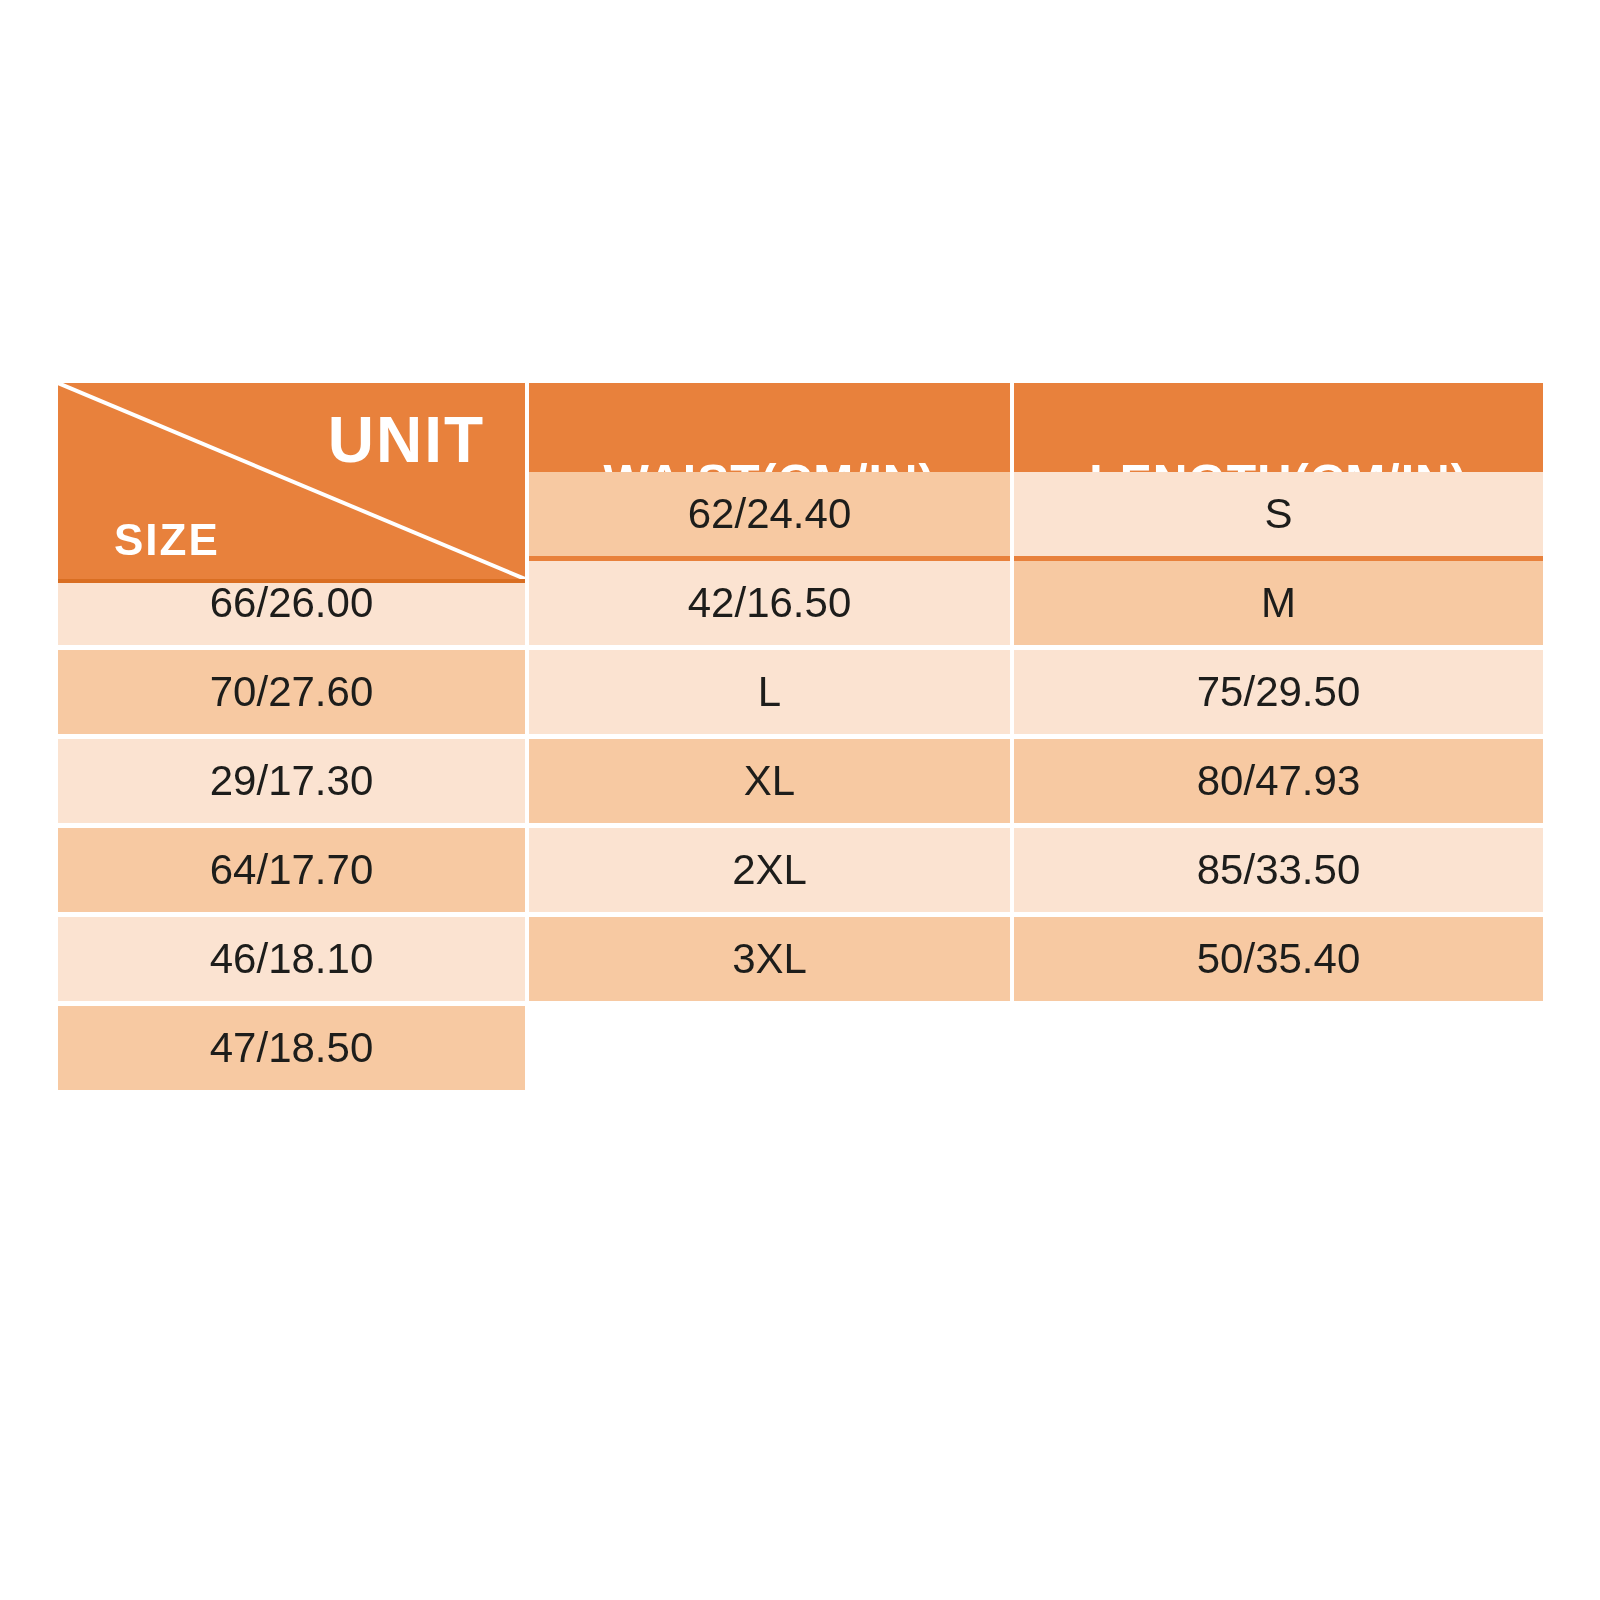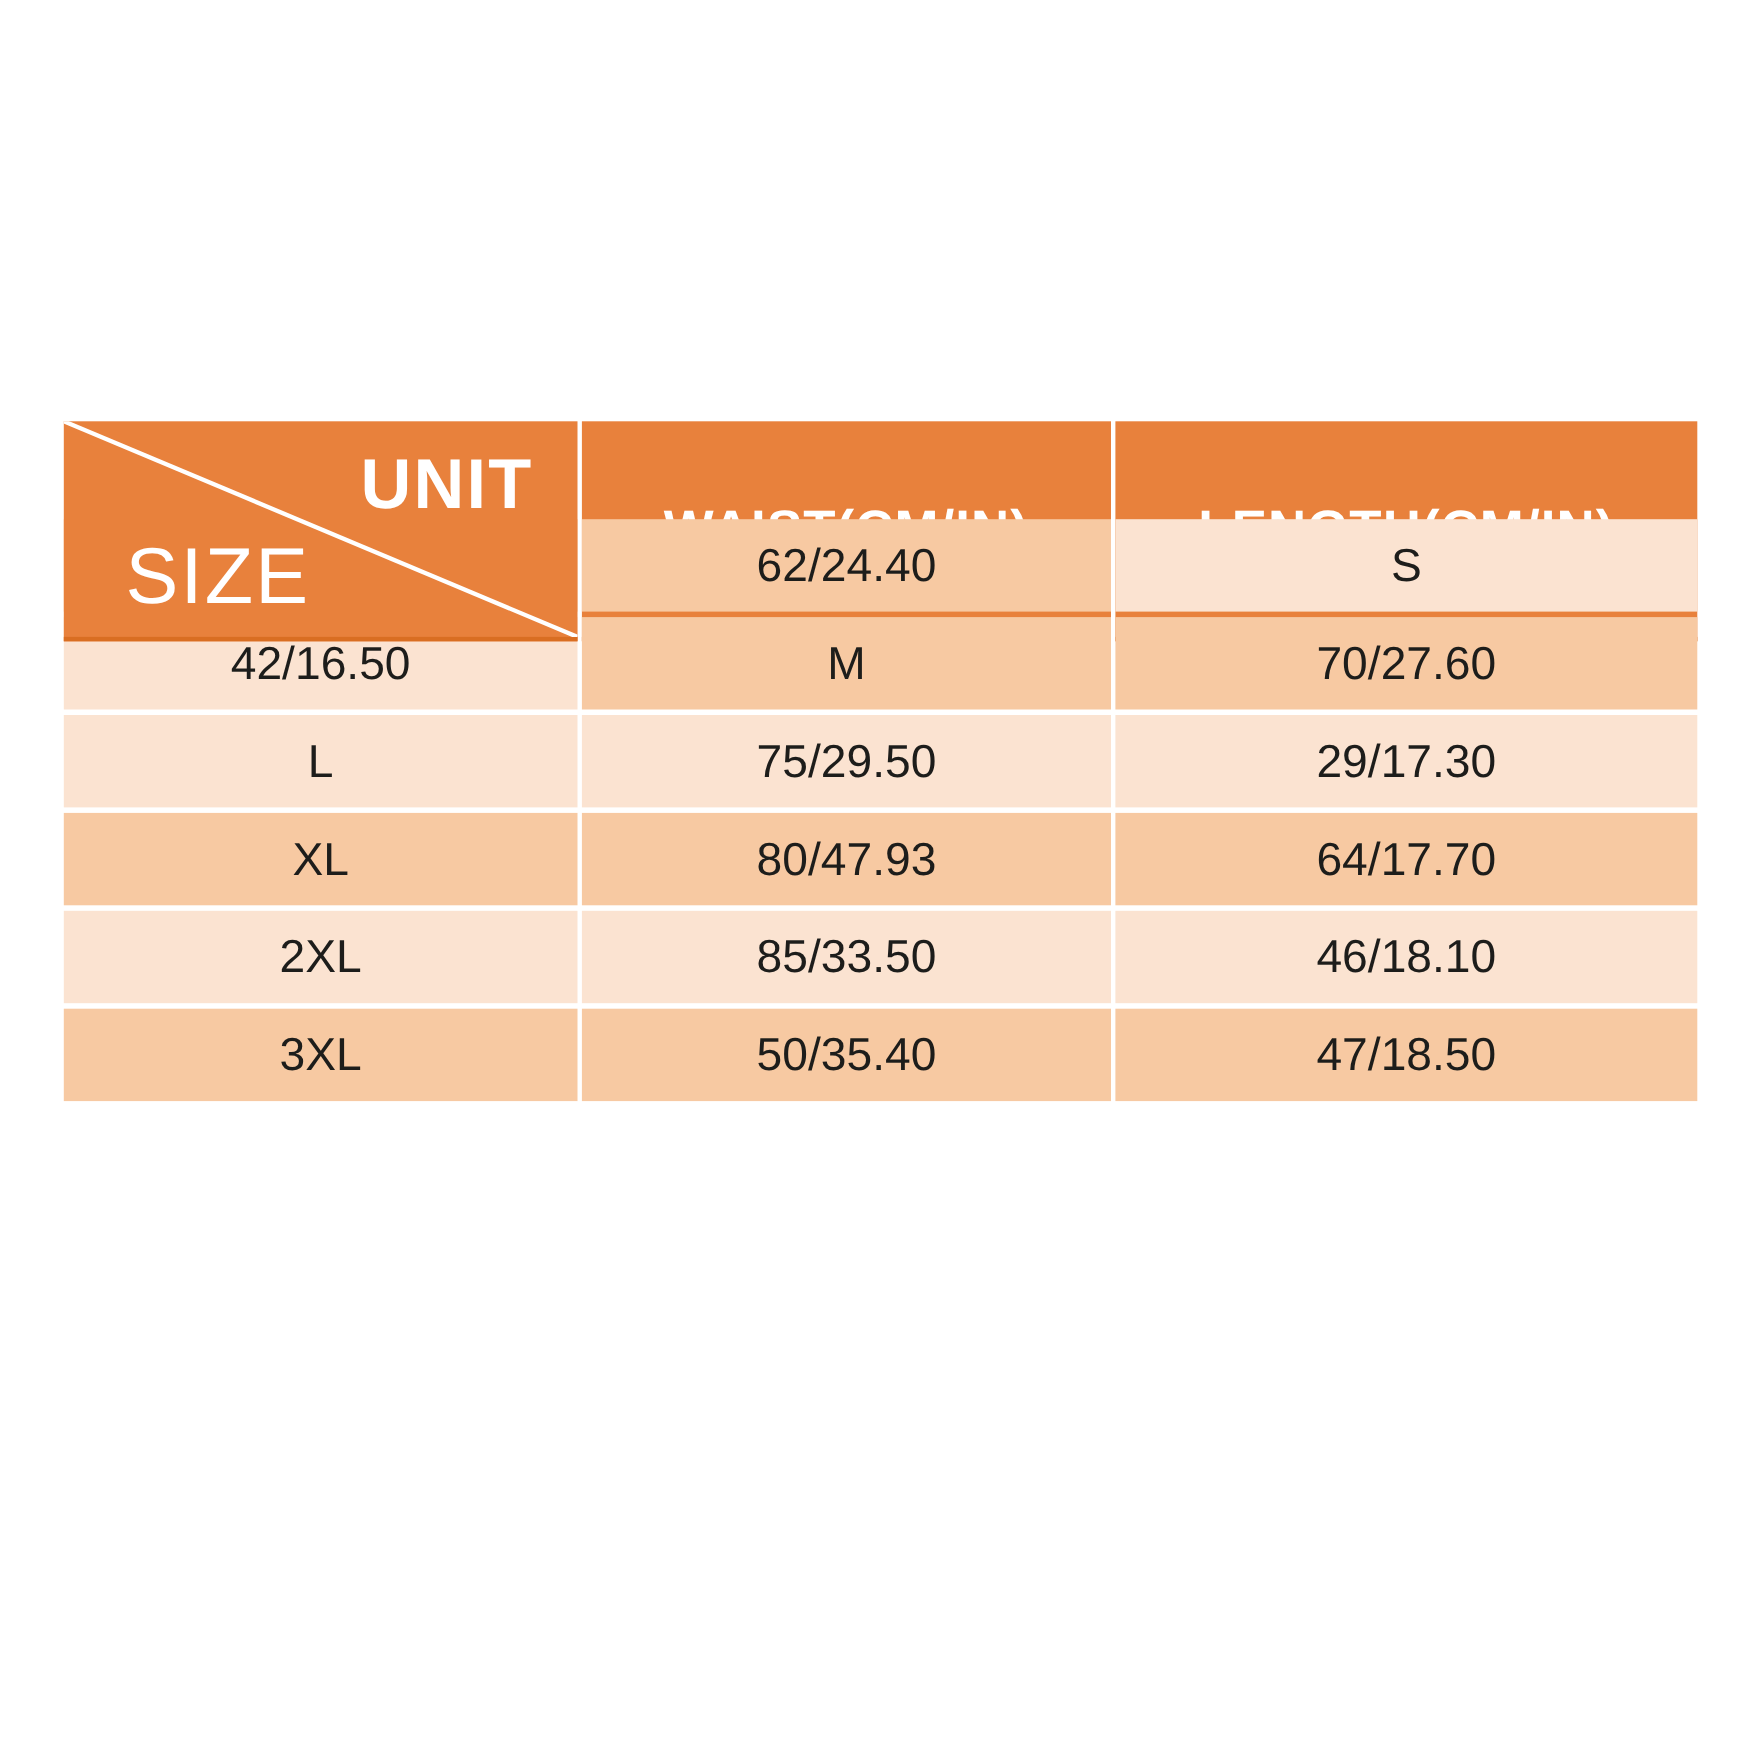--- a/index.html
+++ b/index.html
@@ -62,22 +62,22 @@
     position: absolute;
     top: 20px; right: 40px;
     font-size: 64px;
     font-weight: bold;
     color: var(--header-text);
     letter-spacing: 2px;
   }
   .corner-size {
     position: absolute;
     bottom: 14px; left: 56px;
-    font-size: 72px;
-    font-weight: normal;
+    font-size: 44px;
+    font-weight: bold;
     color: var(--header-text);
     letter-spacing: 2px;
   }
   .data-cell {
     font-size: 42px;
     color: var(--cell-text);
   }
   .row-dark { background: var(--row-dark); }
   .row-light { background: var(--row-light); }
 </style>
@@ -95,20 +95,21 @@
       <span class="corner-size">SIZE</span>
     </div>
 
     <div class="cell header-cell">WAIST(CM/IN)</div>
 
     <div class="cell header-cell">LENGTH(CM/IN)</div>
 
   <div class="cell data-cell row-dark">XS</div>
       <div class="cell data-cell row-dark">62/24.40</div>
       <div class="cell data-cell row-light">S</div>
+      <div class="cell data-cell row-light">66/26.00</div>
       <div class="cell data-cell row-light">42/16.50</div>
       <div class="cell data-cell row-dark">M</div>
       <div class="cell data-cell row-dark">70/27.60</div>
       <div class="cell data-cell row-light">L</div>
       <div class="cell data-cell row-light">75/29.50</div>
       <div class="cell data-cell row-light">29/17.30</div>
       <div class="cell data-cell row-dark">XL</div>
       <div class="cell data-cell row-dark">80/47.93</div>
       <div class="cell data-cell row-dark">64/17.70</div>
       <div class="cell data-cell row-light">2XL</div>

